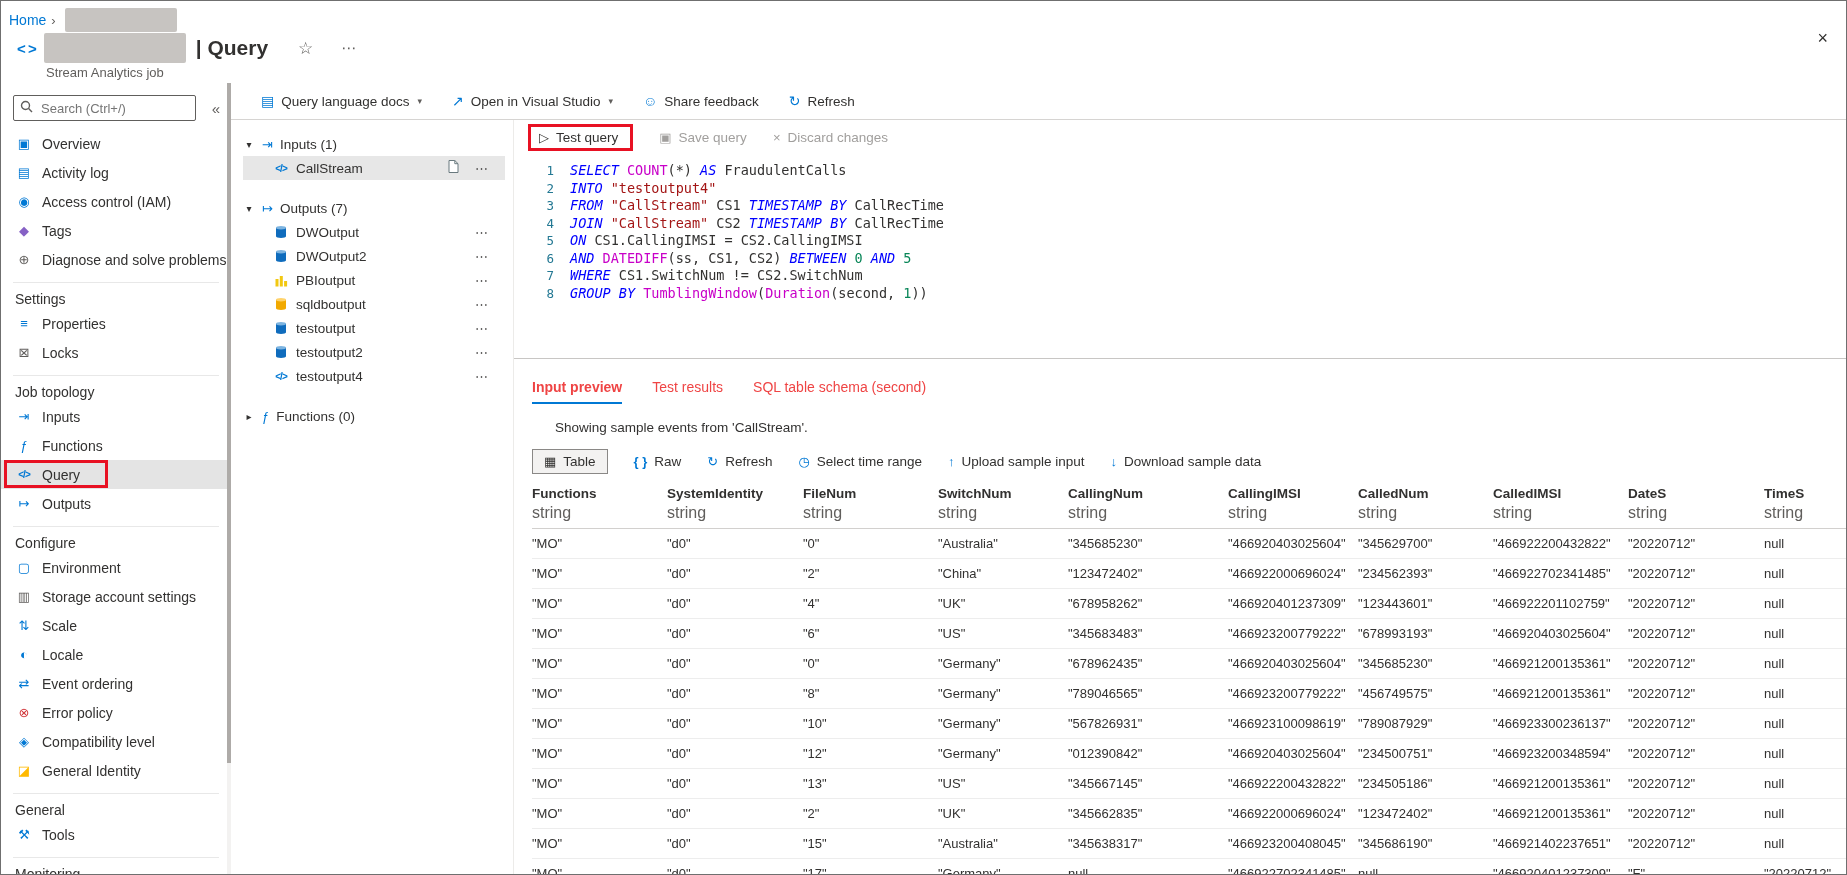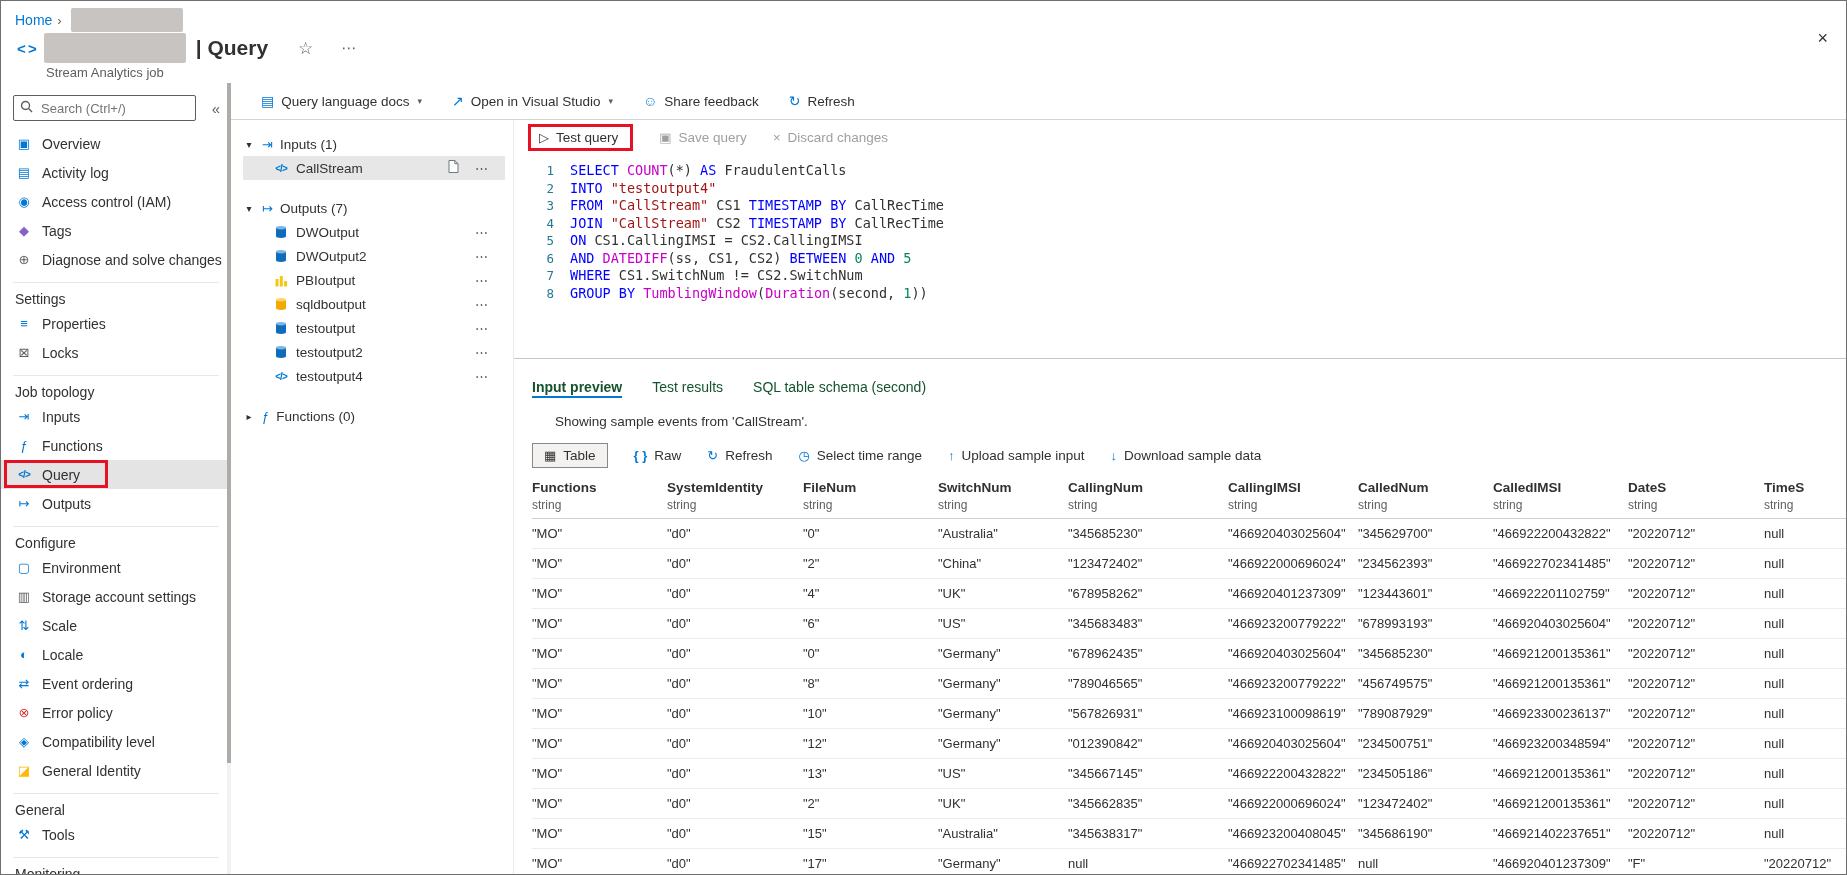--- a/index.html
+++ b/index.html
@@ -1,20 +1,20 @@
 <!DOCTYPE html>
 <html style="--accent: #0078d4; --red: #e81123; --kw: #0000ff; --fn: #c800c8; --str: #a31515; --num: #098658; --ln: #237893;"><head>
 <meta charset="utf-8">
 <style>
   html,body{margin:0;padding:0;background:#fff;}
   .page{position:relative;width:1847px;height:875px;box-sizing:border-box;border:1px solid #6f6f6f;
         background:#fff;font-family:"Liberation Sans","DejaVu Sans",sans-serif;color:#323130;overflow:hidden;}
   
   .hdr{position:relative;height:82px;}
-  .crumb-row{position:absolute;left:14px;top:7px;display:flex;align-items:center;font-size:14px;}
+  .crumb-row{position:absolute;left:8px;top:7px;display:flex;align-items:center;font-size:14px;}
   .crumb-link{color:var(--accent,#0078d4);cursor:pointer;}
   .crumb-sep{margin:0 5px;color:#605e5c;font-size:13px;}
   .blob{background:#c7c4c1;border-radius:2px;filter:blur(0.6px);}
   .blob1{width:112px;height:24px;margin-left:4px;}
   .title-row{position:absolute;left:16px;top:32px;display:flex;align-items:center;}
   .res-icon{color:var(--accent,#0078d4);font-weight:700;font-size:15px;letter-spacing:-1px;white-space:nowrap;}
   .blob2{width:142px;height:30px;margin-left:8px;}
   .page-title{font-size:21px;font-weight:600;margin:0 0 0 10px;}
   .star{color:#605e5c;font-size:17px;margin-left:24px;cursor:pointer;background:none;border:none;}
   .more-top{color:#605e5c;font-size:15px;margin-left:16px;cursor:pointer;background:none;border:none;letter-spacing:1px;}
@@ -60,39 +60,39 @@
   .editor-col{flex:1;display:flex;flex-direction:column;min-width:0;border-left:1px solid #ecebe9;}
   .query-toolbar{height:34px;flex:none;display:flex;align-items:center;gap:26px;padding-left:14px;}
   .qt-btn{display:inline-flex;align-items:center;gap:7px;font-size:13.5px;background:none;border:none;color:#323130;cursor:pointer;padding:0;}
   .qt-btn .qt-icon{font-size:13px;}
   .qt-btn.disabled{color:#a19f9d;cursor:default;}
   .redbox{border:3px solid var(--red,#e81123);padding:3px 12px 3px 8px;display:inline-flex;align-items:center;}
   .code-editor{height:196px;flex:none;border-bottom:1px solid #c8c6c4;padding-top:8px;overflow:hidden;cursor:text;
                font-family:"DejaVu Sans Mono","Liberation Mono",monospace;font-size:13.5px;line-height:17.5px;}
   .code-line{display:flex;white-space:pre;}
   .ln{width:40px;text-align:right;padding-right:16px;color:var(--ln,#237893);flex:none;font-size:12.5px;}
-  .tok-k{color:var(--kw,#0000ff);} .tok-f{color:var(--fn,#c800c8);} .tok-s{color:var(--str,#a31515);} .tok-n{color:var(--num,#098658);}
+  .tok-k{color:var(--kw,#0000ff);font-style:italic;} .tok-f{color:var(--fn,#c800c8);} .tok-s{color:var(--str,#a31515);} .tok-n{color:var(--num,#098658);}
   
   .preview{flex:1;padding-left:18px;min-height:0;display:flex;flex-direction:column;overflow:hidden;}
   .tabs{display:flex;gap:30px;padding-top:20px;}
-  .tab{font-size:14px;padding-bottom:1px;color:#14532d;cursor:pointer;border-bottom:2px solid transparent;}
+  .tab{font-size:14px;padding-bottom:7px;color:#ef4444;cursor:pointer;border-bottom:2px solid transparent;}
   .tab.active{font-weight:700;border-bottom-color:var(--accent,#0078d4);}
   .status{margin-top:16px;font-size:13.5px;margin-left:23px;}
   .preview-toolbar{margin-top:14px;display:flex;align-items:center;gap:26px;}
   .pt-btn{display:inline-flex;align-items:center;gap:7px;font-size:13.5px;background:none;border:none;color:#323130;cursor:pointer;padding:0;}
   .pt-btn .tb-icon{font-size:13px;}
   .pt-btn.selected{border:1px solid #8a8886;background:#f3f2f1;padding:4px 11px;}
   .pt-btn.selected .tb-icon{color:#323130;}
   .braces{font-weight:700;font-size:12px;}
   
   .grid{margin-top:12px;}
   .grid-header,.grid-row{display:grid;grid-template-columns:135px 136px 135px 130px 160px 130px 135px 135px 136px 110px;width:1342px;}
   .grid-header{border-bottom:1px solid #d2d0ce;padding-bottom:6px;}
   .col-name{font-size:13.5px;font-weight:700;overflow:hidden;white-space:nowrap;}
-  .col-type{font-size:12px;color:#605e5c;margin-top:3px;}
+  .col-type{font-size:16px;color:#605e5c;margin-top:3px;}
   .grid-row{height:29px;align-items:center;border-bottom:1px solid #ededed;font-size:13px;}
   .cell{overflow:hidden;white-space:nowrap;padding-right:8px;}
 </style>
 </head>
 <body>
 
 <div class="page">
   <div class="hdr">
     <div class="crumb-row">
       <span class="crumb-link">Home</span>
@@ -136,21 +136,21 @@
           <div class="nav-item">
             <span class="nav-icon" style="color: rgb(0, 120, 212);">◉</span>
             <span class="nav-label">Access control (IAM)</span>
           </div>
           <div class="nav-item">
             <span class="nav-icon" style="color: rgb(134, 97, 197);">◆</span>
             <span class="nav-label">Tags</span>
           </div>
           <div class="nav-item">
             <span class="nav-icon" style="color: rgb(96, 94, 92);">⊕</span>
-            <span class="nav-label">Diagnose and solve changes</span>
+            <span class="nav-label">Diagnose and solve problems</span>
           </div>
           <div class="nav-header">Settings</div>
           <div class="nav-item">
             <span class="nav-icon" style="color: rgb(0, 120, 212);">≡</span>
             <span class="nav-label">Properties</span>
           </div>
           <div class="nav-item">
             <span class="nav-icon" style="color: rgb(96, 94, 92);">⊠</span>
             <span class="nav-label">Locks</span>
           </div>

